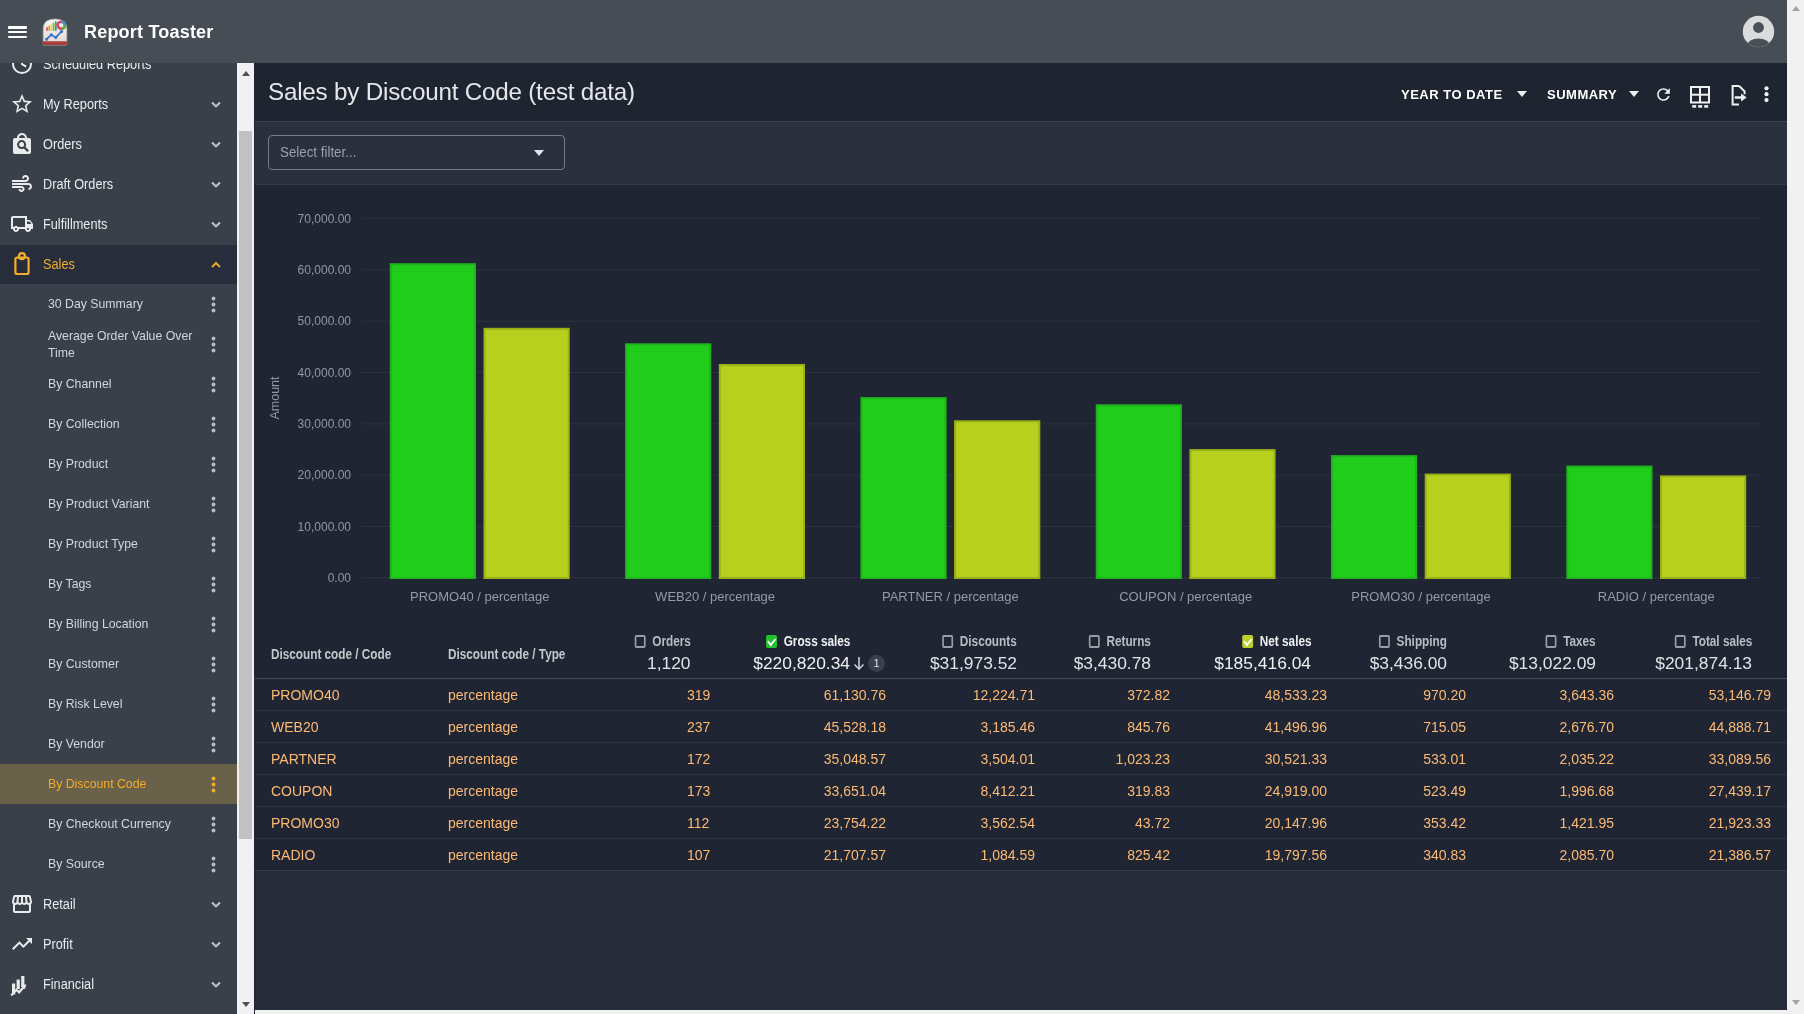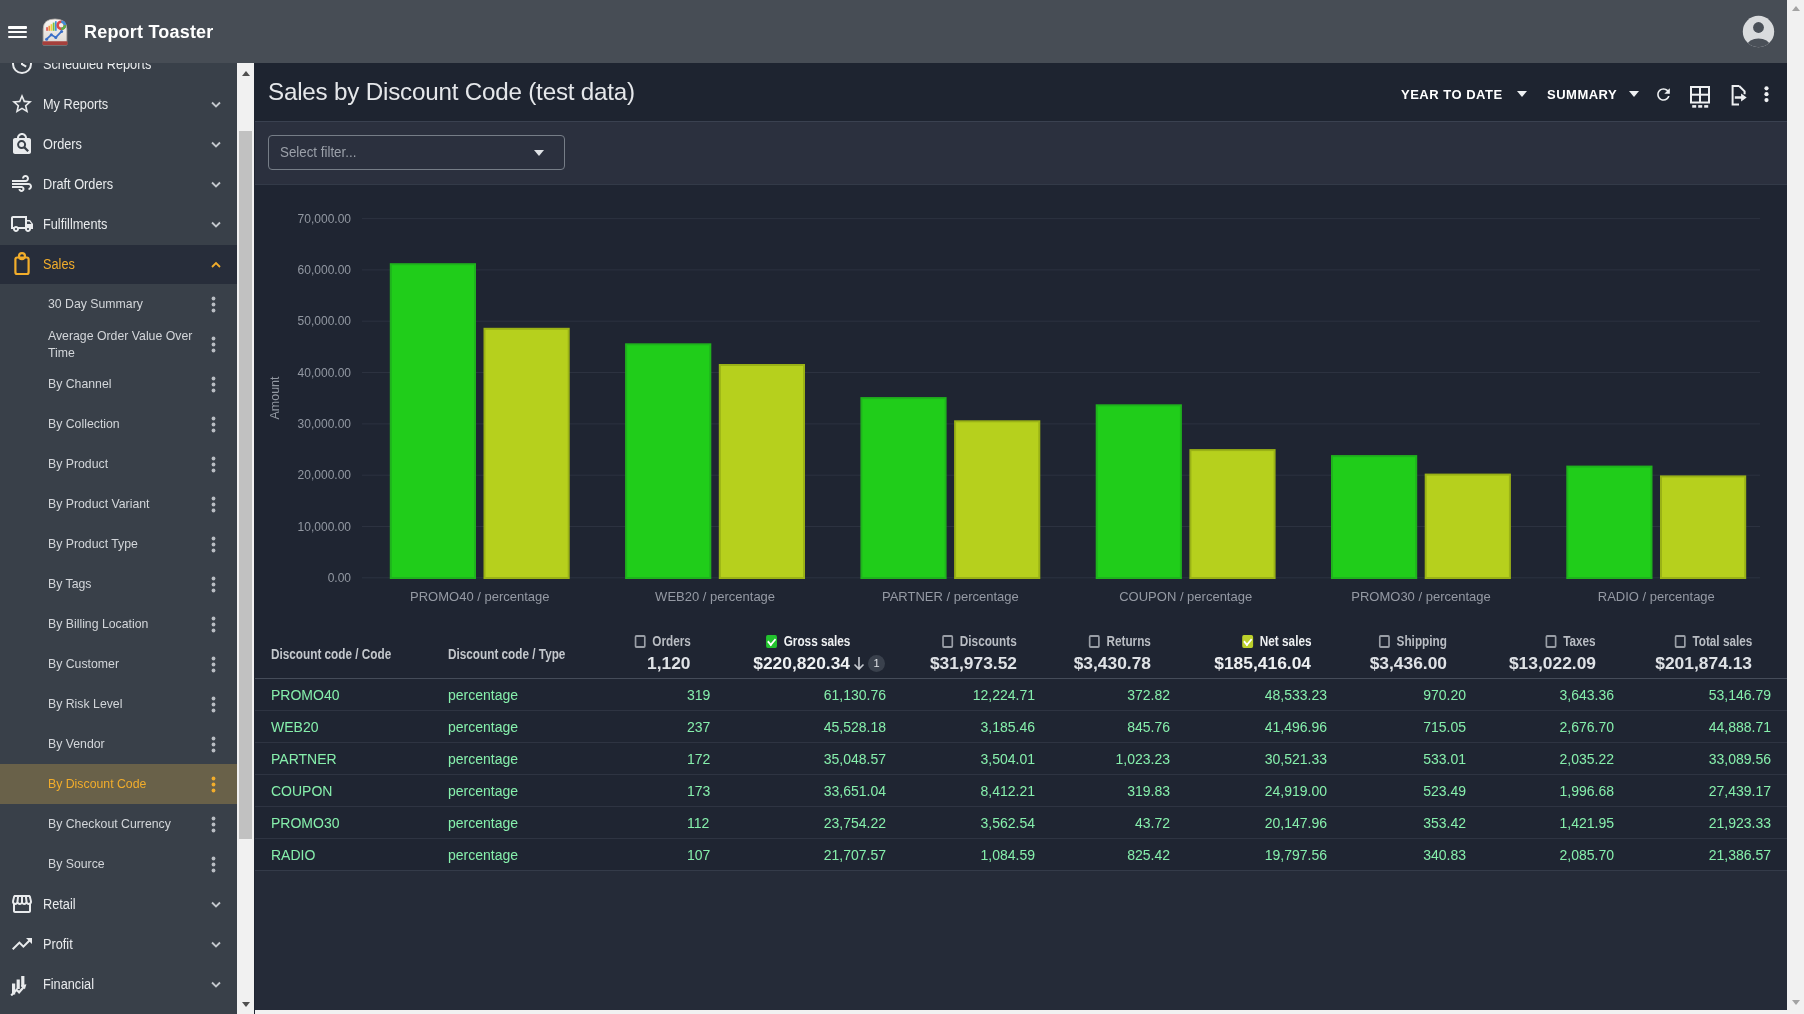--- a/index.html
+++ b/index.html
@@ -28,27 +28,27 @@
 #main{position:absolute;left:255px;top:63px;width:1532px;height:951px;background:#1f2532;}
 #titlebar{position:absolute;left:0;top:0;width:1532px;height:58px;background:#1e2430;}
 #title{position:absolute;left:13px;top:15px;font-size:24.2px;color:#e5e7ea;white-space:nowrap;letter-spacing:-0.2px;}
 #filterrow{position:absolute;left:0;top:58px;width:1532px;height:64px;background:#2b303e;border-top:1px solid #3a4150;border-bottom:1px solid #333a48;}
 #selbox{position:absolute;left:13px;top:13px;width:297px;height:35px;border:1px solid #767d87;border-radius:4px;}
 #selbox span{position:absolute;left:10.5px;top:8px;font-size:14.5px;color:#9ba0a9;transform:scaleX(0.92);transform-origin:0 50%;display:inline-block;}
 .tbtxt{position:absolute;top:24px;height:16px;line-height:16px;font-size:13px;font-weight:bold;color:#ffffff;letter-spacing:0.5px;white-space:nowrap;}
 
 .hline1{position:absolute;top:567px;height:22px;line-height:22px;font-size:14px;font-weight:bold;color:#b9bdc3;white-space:nowrap;transform:scaleX(0.84);transform-origin:100% 50%;}
 .hleft{transform-origin:0 50%;}
-.hline2{position:absolute;top:588px;height:24px;line-height:24px;font-size:17.4px;font-weight:bold;color:#dfe2e6;white-space:nowrap;}
+.hline2{position:absolute;top:588px;height:24px;line-height:24px;font-size:17.4px;font-weight:normal;color:#dfe2e6;white-space:nowrap;}
 .on{color:#eef0f2;}
 .cb{display:inline-block;width:13px;height:13px;border:2px solid #999ea6;border-radius:2px;vertical-align:-2px;margin-right:8px;}
 .cbc{display:inline-block;width:13px;height:13px;border-radius:2px;vertical-align:-2px;margin-right:8px;position:relative;}
 .cbc:after{content:'';position:absolute;left:2.2px;top:2.5px;width:7px;height:3.5px;border-left:2px solid #fff;border-bottom:2px solid #fff;transform:rotate(-45deg);}
 #dtable{position:absolute;left:0;top:615px;width:1532px;border-collapse:collapse;table-layout:fixed;}
-#dtable td{height:32px;font-size:14px;color:#86efac;padding:0 16px 0 16px;text-align:right;border-top:1px solid #2e3442;white-space:nowrap;overflow:hidden;}
+#dtable td{height:32px;font-size:14px;color:#fdba74;padding:0 16px 0 16px;text-align:right;border-top:1px solid #2e3442;white-space:nowrap;overflow:hidden;}
 #dtable td.l{text-align:left;}
 #dtable tr.first td{border-top:1px solid #454c59;}
 #belowtbl{position:absolute;left:0;top:807px;width:1532px;height:140px;background:#252b38;border-top:1px solid #343b49;}
 </style></head><body>
 
 <div id="hdr">
 <div class="hbar" style="top:26.2px"></div>
     <div class="hbar" style="top:31.1px"></div>
     <div class="hbar" style="top:36px"></div>
 <svg class="abs" style="left:40px;top:16px" width="30" height="30" viewBox="0 0 30 30">

